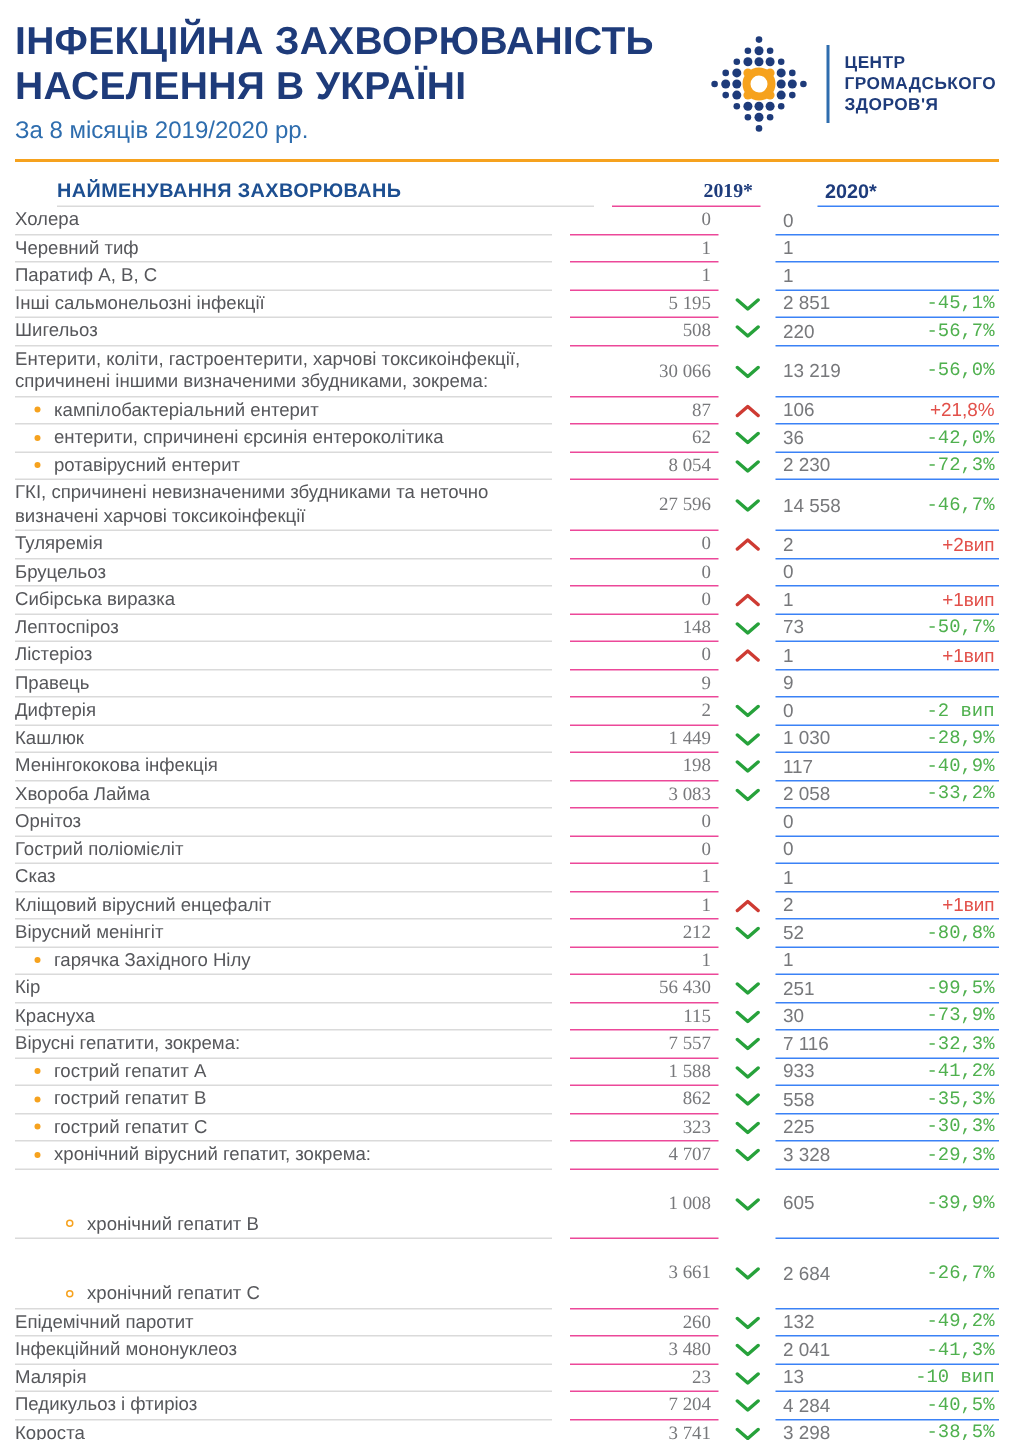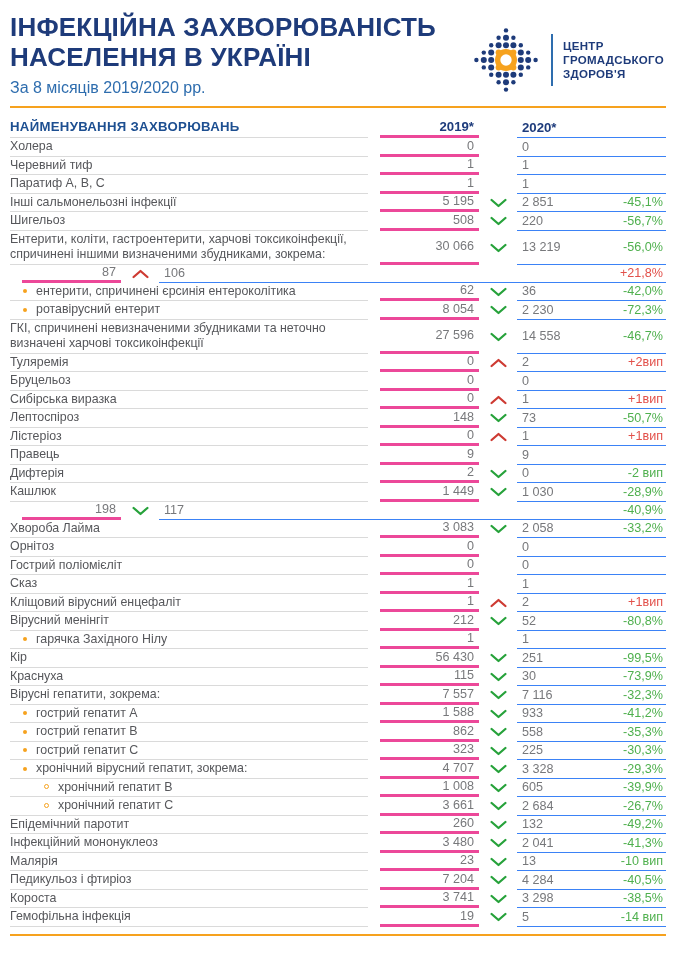--- a/index.html
+++ b/index.html
@@ -3,54 +3,54 @@
 <meta charset="utf-8">
 <style>
   * { margin:0; padding:0; box-sizing:border-box; }
   html,body { background:#ffffff; }
   body { font-family:"Liberation Sans","DejaVu Sans",sans-serif; }
   .page {
     position:relative; width:676px; height:960px; margin:0 auto;
     background:#fff; padding:10px 10px 0 10px; overflow:hidden;
   }
   
-  .hdr { display:flex; justify-content:space-between; align-items:flex-end; }
+  .hdr { display:flex; justify-content:space-between; align-items:center; }
   .title-block { padding-top:2px; }
   .page-title {
     color:#1E3B7A; font-size:26px; line-height:30px; font-weight:bold;
     letter-spacing:.2px; text-transform:uppercase;
   }
   .subtitle { color:#2E6DAE; font-size:16px; margin-top:7px; }
   .logo { display:flex; align-items:center; margin-top:4px; margin-right:2px; }
   .logo svg { display:block; }
   .logo-divider { width:2px; height:52px; background:#2E6DAE; margin:0 10px 0 8px; }
   .logo-text { color:#1E3B7A; font-weight:bold; font-size:11.5px; line-height:14px; letter-spacing:.3px; }
   .rule { height:2px; background:#F6A21E; border:none; }
   .rule.top { margin-top:9px; }
   
   .tbl { margin-top:9px; }
   .row { display:flex; align-items:stretch; min-height:18px; }
   .c-name  { width:358px; border-bottom:1px solid #DADADA; display:flex; align-items:center;
              color:#56575B; font-size:12.4px; line-height:15.5px; padding:1px 2px 1px 0; position:relative; }
   .c-sp    { width:12px; }
-  .c-2019  { width:99px;  border-bottom:3px solid #ec4899; display:flex; align-items:center;
-             justify-content:flex-end; color:#77787B; font-size:12.6px; padding-right:5px; }
+  .c-2019  { width:99px;  border-bottom:1px solid #ec4899; display:flex; align-items:center;
+             justify-content:flex-end; color:#77787B; font-size:12.6px; padding-right:5px;font-family:Liberation Serif, serif; }
   .c-arrow { width:38px; display:flex; align-items:center; justify-content:center; }
   .c-last  { flex:1; border-bottom:1px solid #3b82f6; display:flex; align-items:center;
              justify-content:space-between; padding:0 3px 0 5px; }
   .v2020   { color:#77787B; font-size:12.6px; }
   .chg     { font-size:12.6px; }
-  .chg.green { color:#4FB04E; }
+  .chg.green { color:#4FB04E;font-family:Liberation Mono, monospace; }
   .chg.red   { color:#E2504A; }
-  .row.thead { min-height:21px; }
+  .row.thead { min-height:21px;margin-left:28px; }
   .row.thead .c-name { color:#1D4F91; font-weight:bold; font-size:13.2px; letter-spacing:.3px; }
   .row.thead .c-2019 { color:#1E3C7C; font-weight:bold; font-size:13.2px; }
   .row.thead .v2020  { color:#1E3C7C; font-weight:bold; font-size:13.2px; }
   .ind1 { padding-left:26px; }
-  .ind2 { padding-left:48px; }
+  .ind2 { padding-left:48px;margin-top:28px; }
   .b1 { position:absolute; left:13px; top:50%; margin-top:-2px; width:4px; height:4px;
         border-radius:50%; background:#F6A21E; }
   .ind2 .b1 { left:34px; background:transparent; border:1.5px solid #F6A21E; width:5px; height:5px; margin-top:-3px; }
   
   .foot-rule { margin-top:7px; }
   .foot { display:flex; justify-content:space-between; align-items:center; padding:5px 0 0 0; }
 </style>
 </head>
 <body>
 
@@ -208,20 +208,24 @@
             <svg width="17" height="10" viewBox="0 0 17 10">
               <polyline points="1.6,2 8.5,8 15.4,2" fill="none" stroke="#27A23B" stroke-width="2.3" stroke-linecap="round" stroke-linejoin="round"></polyline>
             </svg>
           </div>
           <div class="c-last">
             <span class="v2020">13 219</span>
             <span class="chg green">-56,0%</span>
           </div>
         </div>
         <div class="row">
+          <div class="c-name ind1">
+            <span class="b1"></span>
+            <span>кампілобактеріальний ентерит</span>
+          </div>
           <div class="c-sp"></div>
           <div class="c-2019">87</div>
           <div class="c-arrow">
             <svg width="17" height="10" viewBox="0 0 17 10">
               <polyline points="1.6,8 8.5,2 15.4,8" fill="none" stroke="#CE3B33" stroke-width="2.3" stroke-linecap="round" stroke-linejoin="round"></polyline>
             </svg>
           </div>
           <div class="c-last">
             <span class="v2020">106</span>
             <span class="chg red">+21,8%</span>
@@ -391,20 +395,23 @@
             <svg width="17" height="10" viewBox="0 0 17 10">
               <polyline points="1.6,2 8.5,8 15.4,2" fill="none" stroke="#27A23B" stroke-width="2.3" stroke-linecap="round" stroke-linejoin="round"></polyline>
             </svg>
           </div>
           <div class="c-last">
             <span class="v2020">1 030</span>
             <span class="chg green">-28,9%</span>
           </div>
         </div>
         <div class="row">
+          <div class="c-name">
+            <span>Менінгококова інфекція</span>
+          </div>
           <div class="c-sp"></div>
           <div class="c-2019">198</div>
           <div class="c-arrow">
             <svg width="17" height="10" viewBox="0 0 17 10">
               <polyline points="1.6,2 8.5,8 15.4,2" fill="none" stroke="#27A23B" stroke-width="2.3" stroke-linecap="round" stroke-linejoin="round"></polyline>
             </svg>
           </div>
           <div class="c-last">
             <span class="v2020">117</span>
             <span class="chg green">-40,9%</span>

